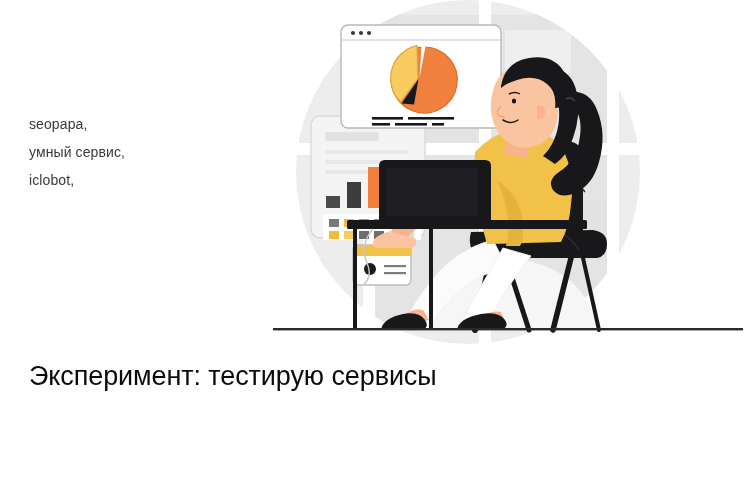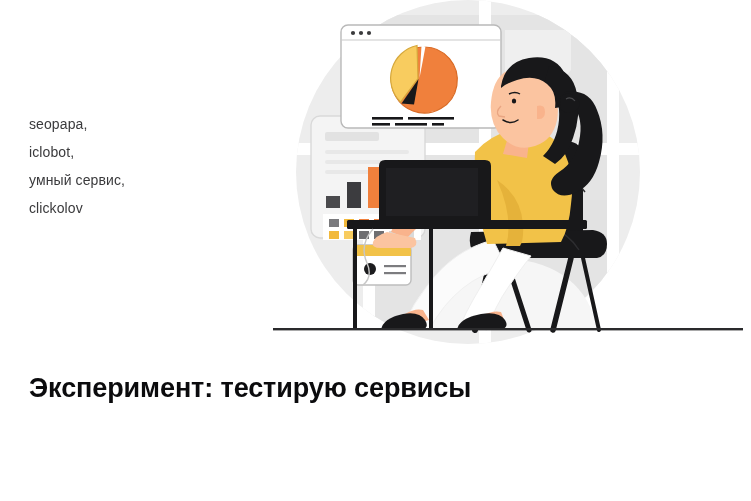--- a/index.html
+++ b/index.html
@@ -29,48 +29,47 @@
     letter-spacing: 0.1px;
   }
   #keyword-list .kw-line {
     white-space: nowrap;
   }
 
   
   #headline {
     position: absolute;
     left: 29px;
-    top: 370px;
+    top: 358px;
     width: 560px;
     font-size: 27px;
     line-height: 37px;
-    font-weight: bold;
+    font-weight: normal;
     color: #0b0b0d;
     letter-spacing: -0.1px;
   }
   #headline .hl-line { white-space: nowrap; }
 
   
   #illustration {
     position: absolute;
     left: 253px;
     top: 0px;
     width: 498px;
     height: 350px;
   }
   #illustration svg { display: block; }
 </style>
 </head>
 <body>
 
 <div id="keyword-list">
   <div class="kw-line">seopapa,</div>
+  <div class="kw-line">умный сервис,</div>
   <div class="kw-line">iclobot,</div>
-  <div class="kw-line">умный сервис,</div>
-  <div class="kw-line">clickolov</div>
 </div>
 
 <div id="headline">
   <div class="hl-line">Эксперимент: тестирую сервисы</div>
 </div>
 
 <div id="illustration">
 <svg width="498" height="350" viewBox="0 0 498 350" xmlns="http://www.w3.org/2000/svg">
 
   <defs>

